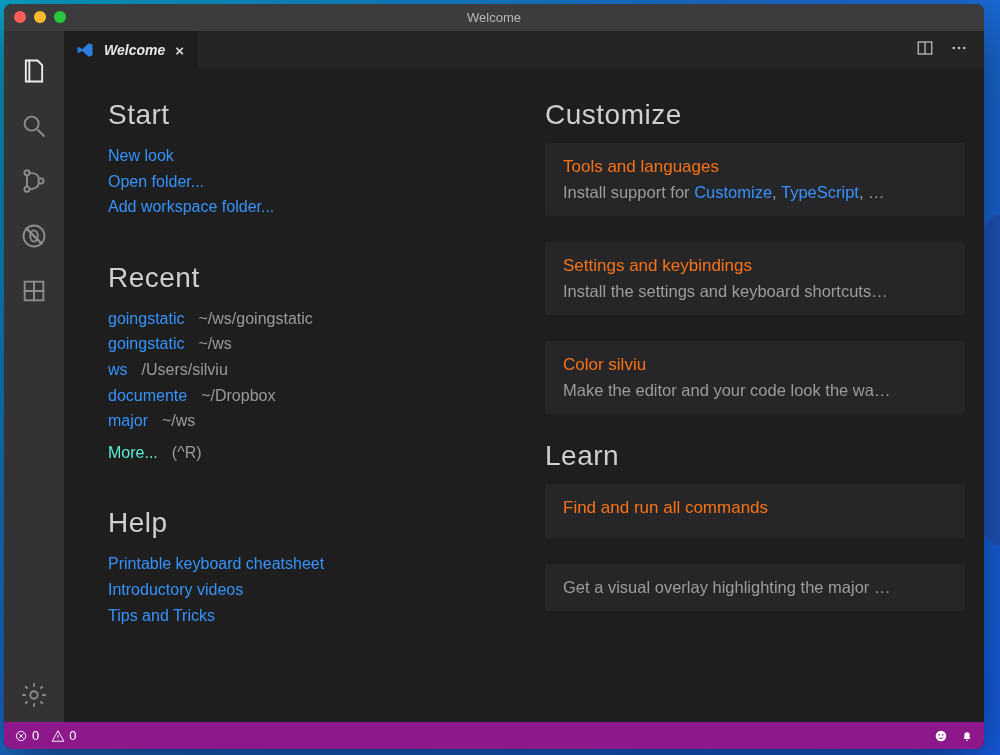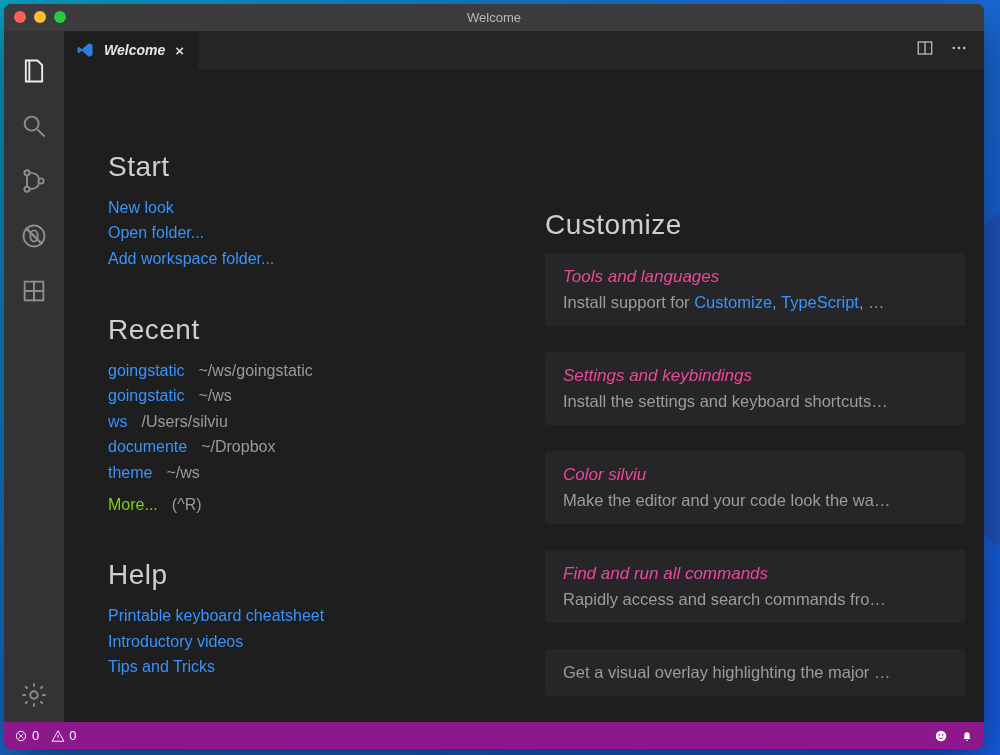--- a/index.html
+++ b/index.html
@@ -26,34 +26,34 @@
 
   .editor { flex:1; background:#1e1e1e; display:flex; flex-direction:column; min-width:0;}
   .tabbar { height:38px; background:#252526; display:flex; align-items:stretch; }
   .tab { background:#1e1e1e; display:flex; align-items:center; gap:10px; padding:0 14px 0 12px; color:#e7e7e7; font-size:14px; font-style:italic; font-weight:600;}
   .tab .vscode-logo { width:18px; height:18px; }
   .tab-close { font-style:normal; font-size:15px; color:#d6d6d6; }
   .tabbar-spacer { flex:1; }
   .tabbar-actions { display:flex; align-items:center; gap:16px; padding-right:16px; color:#c8c8c8;}
   .tabbar-actions svg { width:18px; height:18px; stroke:currentColor; fill:none; stroke-width:1.6;}
 
-  .welcome { flex:1; display:flex; padding:30px 19px 0 44px; gap:17px; min-height:0; overflow:hidden;align-items:flex-end;}
+  .welcome { flex:1; display:flex; padding:30px 19px 0 44px; gap:17px; min-height:0; overflow:hidden;}
   .col { flex:1; min-width:0; }
   .col h1 { font-weight:300; font-size:28px; color:#cfcfcf; letter-spacing:.5px; margin-bottom:12px;}
   .section { margin-bottom:42px; }
   a.lnk { color:#3794ff; font-size:16px; text-decoration:none; display:block; line-height:1.6;}
   .recent-row { font-size:16px; line-height:1.6; white-space:nowrap; overflow:hidden; text-overflow:ellipsis;}
   .recent-row .rname { color:#3794ff; }
   .recent-row .rpath { color:#9a9a9a; margin-left:14px; }
   .recent-more { margin-top:6px;}
-  .recent-more .mk { color:#84cc16; }
+  .recent-more .mk { color:#5eead4; }
   .recent-more .ks { color:#9a9a9a; margin-left:14px;}
 
   .card { background:#262628; border-radius:2px; padding:14px 18px; margin-bottom:26px;}
-  .card h3 { color:#ec4899; font-size:17px; font-weight:500; margin-bottom:6px;font-style:italic;}
+  .card h3 { color:#f97316; font-size:17px; font-weight:500; margin-bottom:6px;}
   .card p { color:#9c9c9c; font-size:16.5px; white-space:nowrap; overflow:hidden; text-overflow:ellipsis;}
   .card p .lk { color:#3794ff; }
 
   .statusbar { height:27px; background:#8a1a8a; background:linear-gradient(#921b92,#7d167d); display:flex; align-items:center; color:#fff; font-size:13px; padding:0 10px; gap:12px;}
   .statusbar { background:#8c178c; }
   .statusbar { background-color:#8b168b; }
   .statusbar { background:#8a188a; }
   .statusbar { background:#821882; }
   .statusbar { background:#8d1b8d; }
   .statusbar { background:#8c178c; }
@@ -267,21 +267,21 @@
             <div class="recent-row">
               <span class="rname">goingstatic</span><span class="rpath">~/ws</span>
             </div>
             <div class="recent-row">
               <span class="rname">ws</span><span class="rpath">/Users/silviu</span>
             </div>
             <div class="recent-row">
               <span class="rname">documente</span><span class="rpath">~/Dropbox</span>
             </div>
             <div class="recent-row">
-              <span class="rname">theme</span><span class="rpath">~/ws</span>
+              <span class="rname">major</span><span class="rpath">~/ws</span>
             </div>
             <div class="recent-row recent-more">
               <span class="mk">More...</span><span class="ks">(^R)</span>
             </div>
           </div>
 
           <div class="section">
             <h1>Help</h1>
             <a class="lnk">Printable keyboard cheatsheet</a>
             <a class="lnk">Introductory videos</a>
@@ -299,23 +299,23 @@
           </div>
           <div class="card">
             <h3>Settings and keybindings</h3>
             <p>Install the settings and keyboard shortcuts…</p>
           </div>
           <div class="card">
             <h3>Color silviu</h3>
             <p>Make the editor and your code look the wa…</p>
           </div>
 
+          <h1 style="margin-top:4px;">Learn</h1>
           <div class="card">
             <h3>Find and run all commands</h3>
-            <p>Rapidly access and search commands fro…</p>
           </div>
           <div class="card">
             <p>Get a visual overlay highlighting the major …</p>
           </div>
         </div>
       </div>
     </div>
   </div>
 
   <div class="statusbar">

